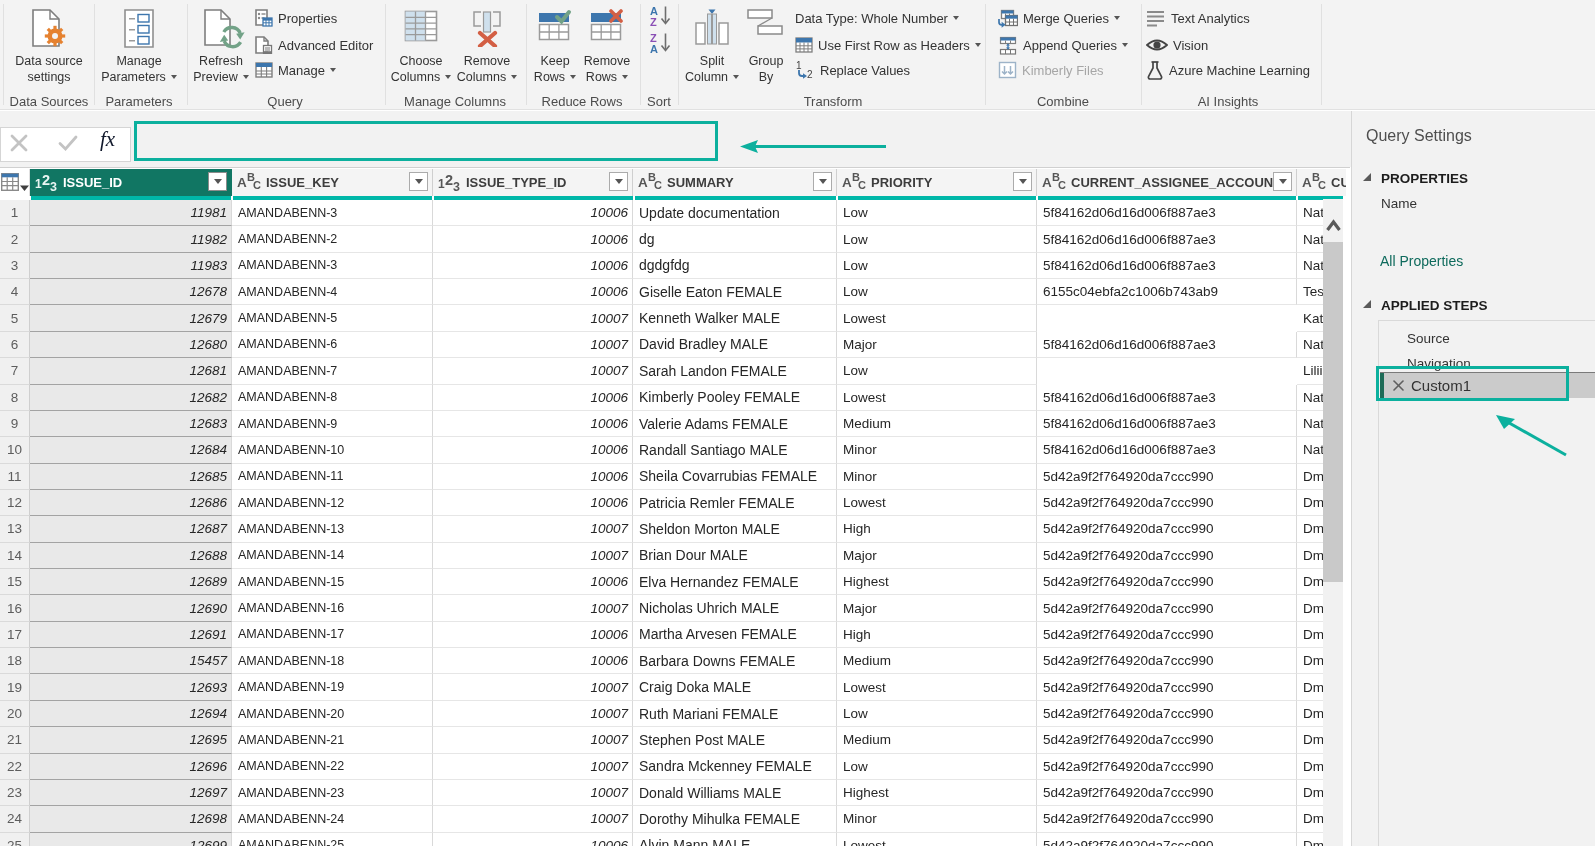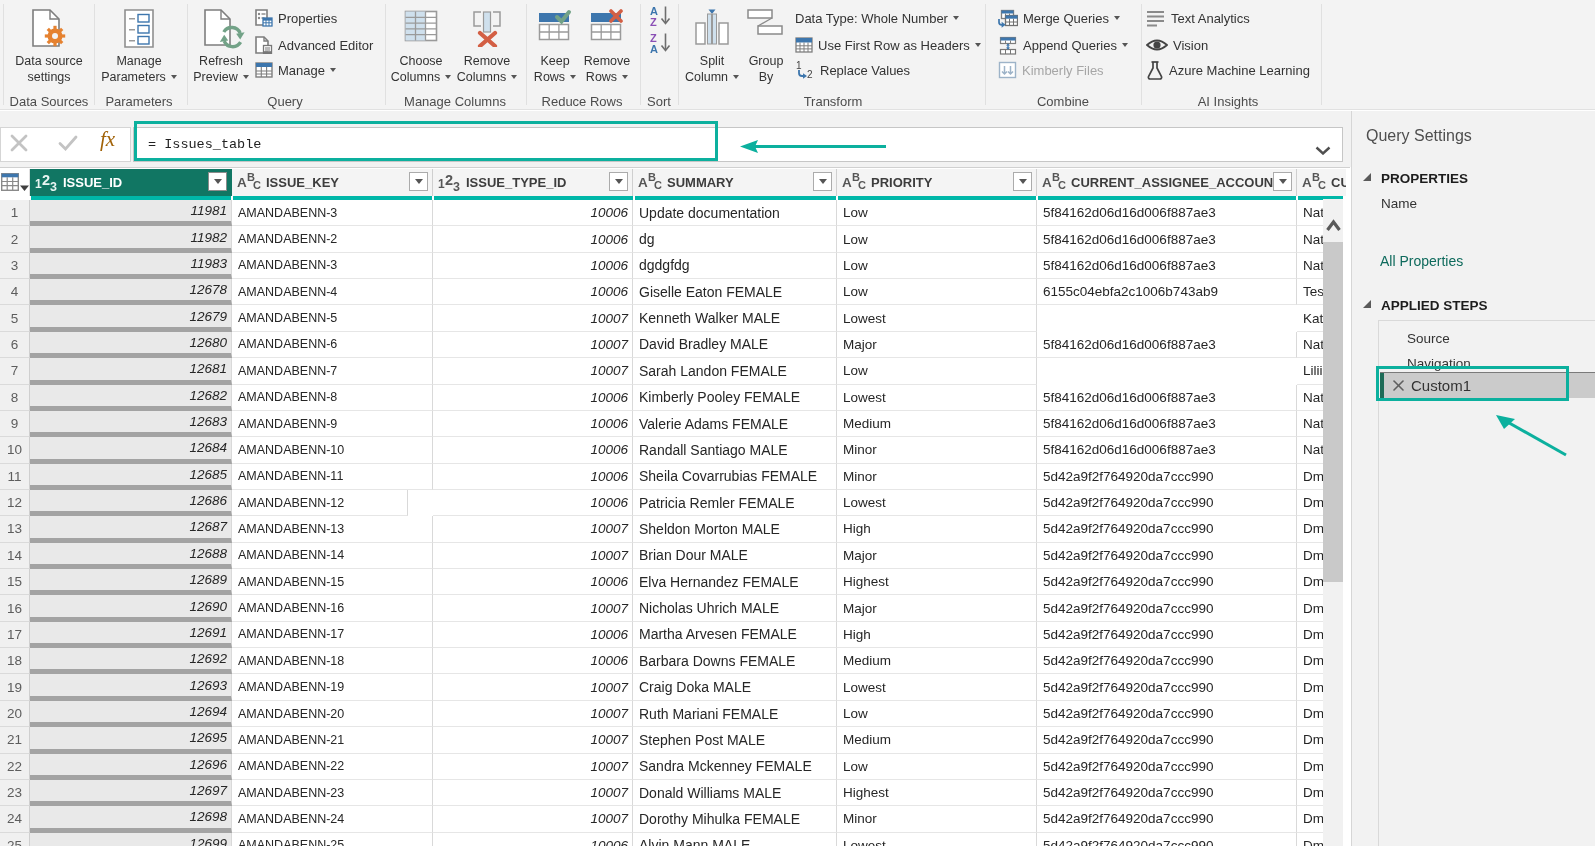--- a/index.html
+++ b/index.html
@@ -29,21 +29,21 @@
 .qbar{position:absolute;top:28px;height:4px;background:#00b7a8}
 .cell{position:absolute;font-size:13.5px;color:#262626;white-space:nowrap;overflow:hidden;display:flex;align-items:center;background:#fff;border-bottom:1px solid #e6e6e6;border-right:1px solid #d9d9d9}
 .fkey{font-size:12.5px}
 .fsum{font-size:14px}
 .fcur{font-size:13.5px}
 .fcur7{font-size:13.5px;letter-spacing:0}
 .nobr{border-right:none}
 .num{justify-content:flex-end;font-style:italic;padding-right:4px}
 .txt{padding-left:6px}
 .rnc{justify-content:center;background:#f0f0f0;color:#5d5d5d;border-right:1px solid #cfcfcf;border-bottom:1px solid #dadada;font-size:13.5px}
-.idc{background:#e9e9e9;border-bottom:5px solid #a3a3a3}
+.idc{background:#e9e9e9;border-bottom:1px solid #a3a3a3}
 .ddbtn{position:absolute;width:19px;height:19px;background:#fff;border:1px solid #ababab;display:flex;align-items:center;justify-content:center}
 .ddbtn:after{content:"";width:0;height:0;border-left:4px solid transparent;border-right:4px solid transparent;border-top:5px solid #555}
 .tic{position:relative;display:inline-block;width:22px;height:22px;margin:0 6px 0 5px;flex:none;font-weight:bold;font-style:normal}
 .tic span{position:absolute;line-height:1}
 
 #vsb{left:1323px;top:199px;width:20px;height:647px;background:#f1f1f1}
 #vsbthumb{position:absolute;left:0;top:43px;width:20px;height:340px;background:#c9c9c9}
 
 #panel{left:1351px;top:111px;width:244px;height:735px;background:#f2f2f2;border-left:1px solid #d6d6d6}
 #panel .title{position:absolute;left:14px;top:16px;font-size:16px;color:#4e4e4e}
@@ -343,27 +343,21 @@
     <div style="position:absolute;left:0px;top:16px;width:131px;height:35px;background:#fff;border:1px solid #d5d5d5"></div>
     <div class="fico" style="left:9px;top:22px"><svg width="20" height="20" viewBox="0 0 20 20">
         <g stroke="#c3c3c3" stroke-width="2.8" stroke-linecap="round">
           <path d="M 3 3 L 17 17"></path>
           <path d="M 17 3 L 3 17"></path>
         </g>
       </svg></div>
     <div class="fico" style="left:57px;top:22px"><svg width="22" height="20" viewBox="0 0 22 20">
         <path d="M 3 10.5 L 8.5 16 L 19 4" fill="none" stroke="#c3c3c3" stroke-width="2.8" stroke-linecap="round"></path>
       </svg></div>
-    <div class="fico" style="left:100px;top:16px"><span style="font-family:'Liberation Serif',serif;font-style:italic;font-size:21px;color:#a16207">fx</span></div>
-    <div id="finput">
-      <div id="ftext">= Issues_table</div>
-      <div id="fchev"><svg width="16" height="9" viewBox="0 0 16 9">
-          <path d="M 1.5 1.5 L 8 7.5 L 14.5 1.5" fill="none" stroke="#4f4f4f" stroke-width="2.4"></path>
-        </svg></div>
-    </div>
+    <div class="fico" style="left:100px;top:16px"><span style="font-family:'Liberation Serif',serif;font-style:italic;font-size:21px;color:#0f172a">fx</span></div>
   </div>
 <div id="grid" class="abs" style="overflow:hidden;border-top:1px solid #d0d0d0">
     <div class="hcell" style="left:0px;width:30px;background:#fff;border-right:1px solid #e0e0e0"></div>
     <div style="position:absolute;left:1px;top:5px"><svg width="28" height="20" viewBox="0 0 28 20">
         <rect x="0.7" y="0.7" width="16.6" height="16.6" fill="#fff" stroke="#8a8a8a" stroke-width="1.4"></rect>
         <rect x="0.7" y="0.7" width="16.6" height="3.6" fill="#3d76ad"></rect>
         <path d="M 0.7 8.5 h 16.6 M 0.7 12.7 h 16.6 M 6.2 4.3 v 13 M 11.7 4.3 v 13" stroke="#8a8a8a" stroke-width="1.2"></path>
         <path d="M 19 12.5 h 9 l -4.5 5.5 z" fill="#3f3f3f"></path>
       </svg></div>
     <div class="hcell" style="left:30px;width:202px;background:#117663;color:#fff;border-right:1px solid #117663;">
@@ -516,21 +510,21 @@
     <div class="cell rnc" style="left:0px;top:295.60px;width:30px;height:26.36px">11</div>
     <div class="cell num idc" style="left:30px;top:295.60px;width:202px;height:26.36px">12685</div>
     <div class="cell txt fkey" style="left:232px;top:295.60px;width:201px;height:26.36px">AMANDABENN-11</div>
     <div class="cell num" style="left:433px;top:295.60px;width:200px;height:26.36px">10006</div>
     <div class="cell txt fsum" style="left:633px;top:295.60px;width:204px;height:26.36px">Sheila Covarrubias FEMALE</div>
     <div class="cell txt" style="left:837px;top:295.60px;width:200px;height:26.36px">Minor</div>
     <div class="cell txt fcur" style="left:1037px;top:295.60px;width:260px;height:26.36px">5d42a9f2f764920da7ccc990</div>
     <div class="cell txt nobr" style="left:1297px;top:295.60px;width:26px;height:26.36px">Dmytro</div>
     <div class="cell rnc" style="left:0px;top:321.96px;width:30px;height:26.36px">12</div>
     <div class="cell num idc" style="left:30px;top:321.96px;width:202px;height:26.36px">12686</div>
-    <div class="cell txt fkey" style="left:232px;top:321.96px;width:176px;height:26.36px">AMANDABENN-12</div>
+    <div class="cell txt fkey" style="left:232px;top:321.96px;width:201px;height:26.36px">AMANDABENN-12</div>
     <div class="cell num" style="left:433px;top:321.96px;width:200px;height:26.36px">10006</div>
     <div class="cell txt fsum" style="left:633px;top:321.96px;width:204px;height:26.36px">Patricia Remler FEMALE</div>
     <div class="cell txt" style="left:837px;top:321.96px;width:200px;height:26.36px">Lowest</div>
     <div class="cell txt fcur" style="left:1037px;top:321.96px;width:260px;height:26.36px">5d42a9f2f764920da7ccc990</div>
     <div class="cell txt nobr" style="left:1297px;top:321.96px;width:26px;height:26.36px">Dmytro</div>
     <div class="cell rnc" style="left:0px;top:348.32px;width:30px;height:26.36px">13</div>
     <div class="cell num idc" style="left:30px;top:348.32px;width:202px;height:26.36px">12687</div>
     <div class="cell txt fkey" style="left:232px;top:348.32px;width:201px;height:26.36px">AMANDABENN-13</div>
     <div class="cell num" style="left:433px;top:348.32px;width:200px;height:26.36px">10007</div>
     <div class="cell txt fsum" style="left:633px;top:348.32px;width:204px;height:26.36px">Sheldon Morton MALE</div>
@@ -563,21 +557,21 @@
     <div class="cell txt nobr" style="left:1297px;top:427.40px;width:26px;height:26.36px">Dmytro</div>
     <div class="cell rnc" style="left:0px;top:453.76px;width:30px;height:26.36px">17</div>
     <div class="cell num idc" style="left:30px;top:453.76px;width:202px;height:26.36px">12691</div>
     <div class="cell txt fkey" style="left:232px;top:453.76px;width:201px;height:26.36px">AMANDABENN-17</div>
     <div class="cell num" style="left:433px;top:453.76px;width:200px;height:26.36px">10006</div>
     <div class="cell txt fsum" style="left:633px;top:453.76px;width:204px;height:26.36px">Martha Arvesen FEMALE</div>
     <div class="cell txt" style="left:837px;top:453.76px;width:200px;height:26.36px">High</div>
     <div class="cell txt fcur" style="left:1037px;top:453.76px;width:260px;height:26.36px">5d42a9f2f764920da7ccc990</div>
     <div class="cell txt nobr" style="left:1297px;top:453.76px;width:26px;height:26.36px">Dmytro</div>
     <div class="cell rnc" style="left:0px;top:480.12px;width:30px;height:26.36px">18</div>
-    <div class="cell num idc" style="left:30px;top:480.12px;width:202px;height:26.36px">12692</div>
+    <div class="cell num idc" style="left:30px;top:480.12px;width:202px;height:26.36px">15457</div>
     <div class="cell txt fkey" style="left:232px;top:480.12px;width:201px;height:26.36px">AMANDABENN-18</div>
     <div class="cell num" style="left:433px;top:480.12px;width:200px;height:26.36px">10006</div>
     <div class="cell txt fsum" style="left:633px;top:480.12px;width:204px;height:26.36px">Barbara Downs FEMALE</div>
     <div class="cell txt" style="left:837px;top:480.12px;width:200px;height:26.36px">Medium</div>
     <div class="cell txt fcur" style="left:1037px;top:480.12px;width:260px;height:26.36px">5d42a9f2f764920da7ccc990</div>
     <div class="cell txt nobr" style="left:1297px;top:480.12px;width:26px;height:26.36px">Dmytro</div>
     <div class="cell rnc" style="left:0px;top:506.48px;width:30px;height:26.36px">19</div>
     <div class="cell num idc" style="left:30px;top:506.48px;width:202px;height:26.36px">12693</div>
     <div class="cell txt fkey" style="left:232px;top:506.48px;width:201px;height:26.36px">AMANDABENN-19</div>
     <div class="cell num" style="left:433px;top:506.48px;width:200px;height:26.36px">10007</div>

